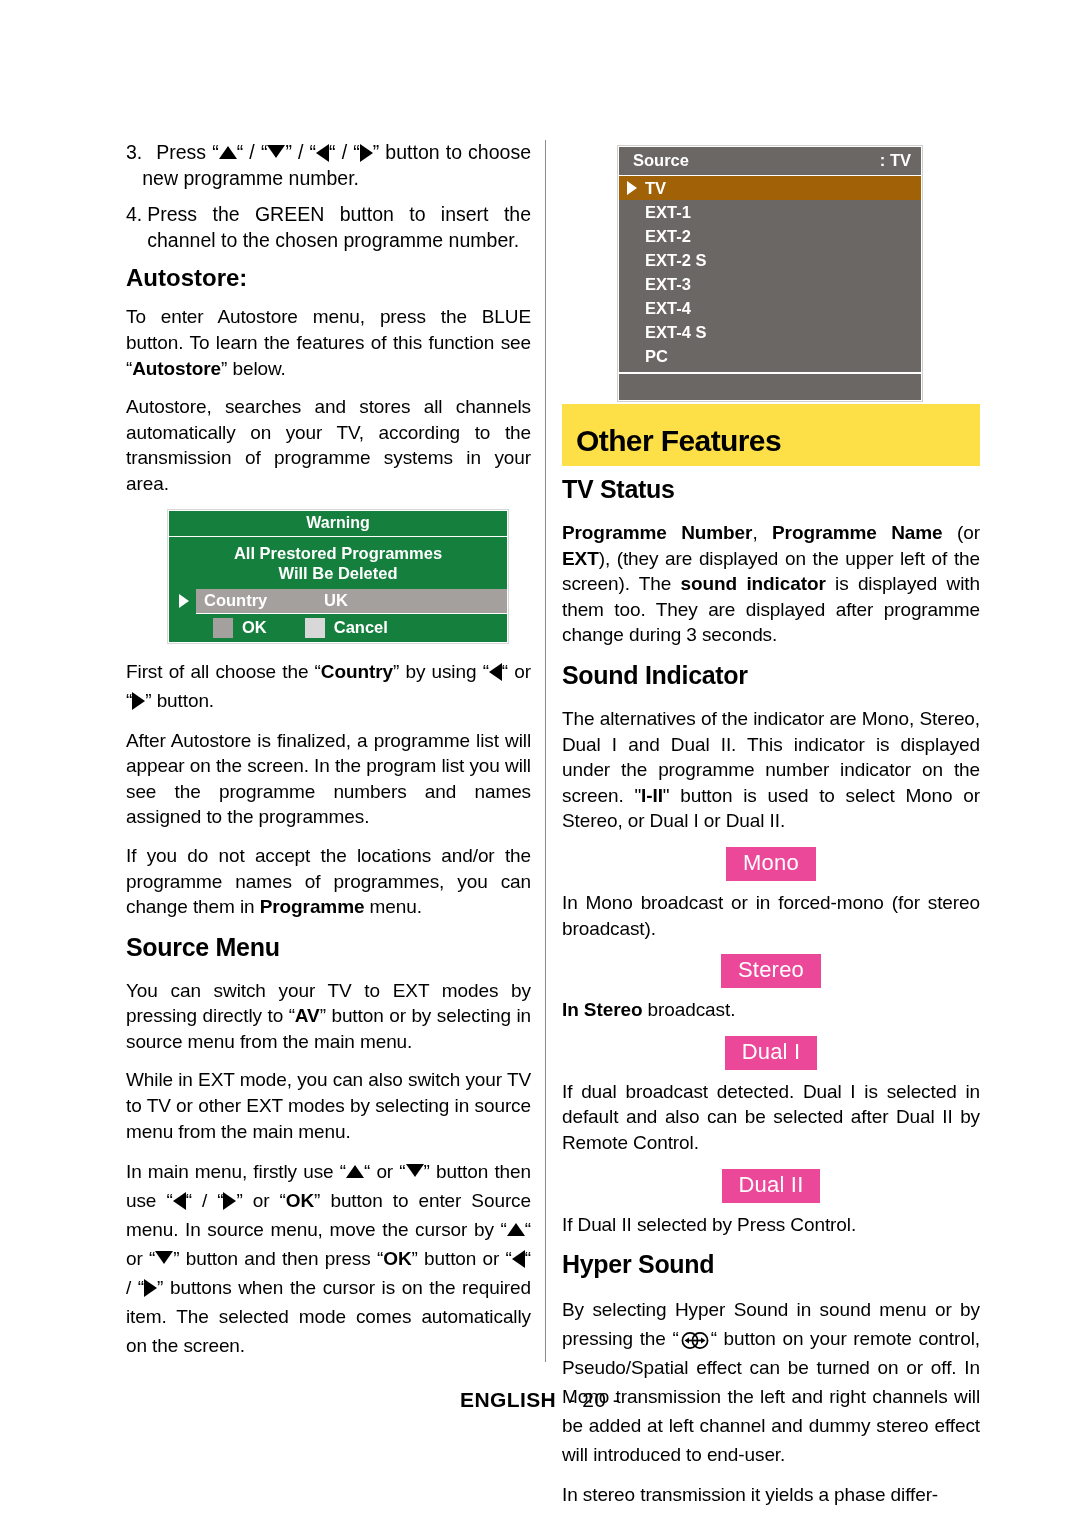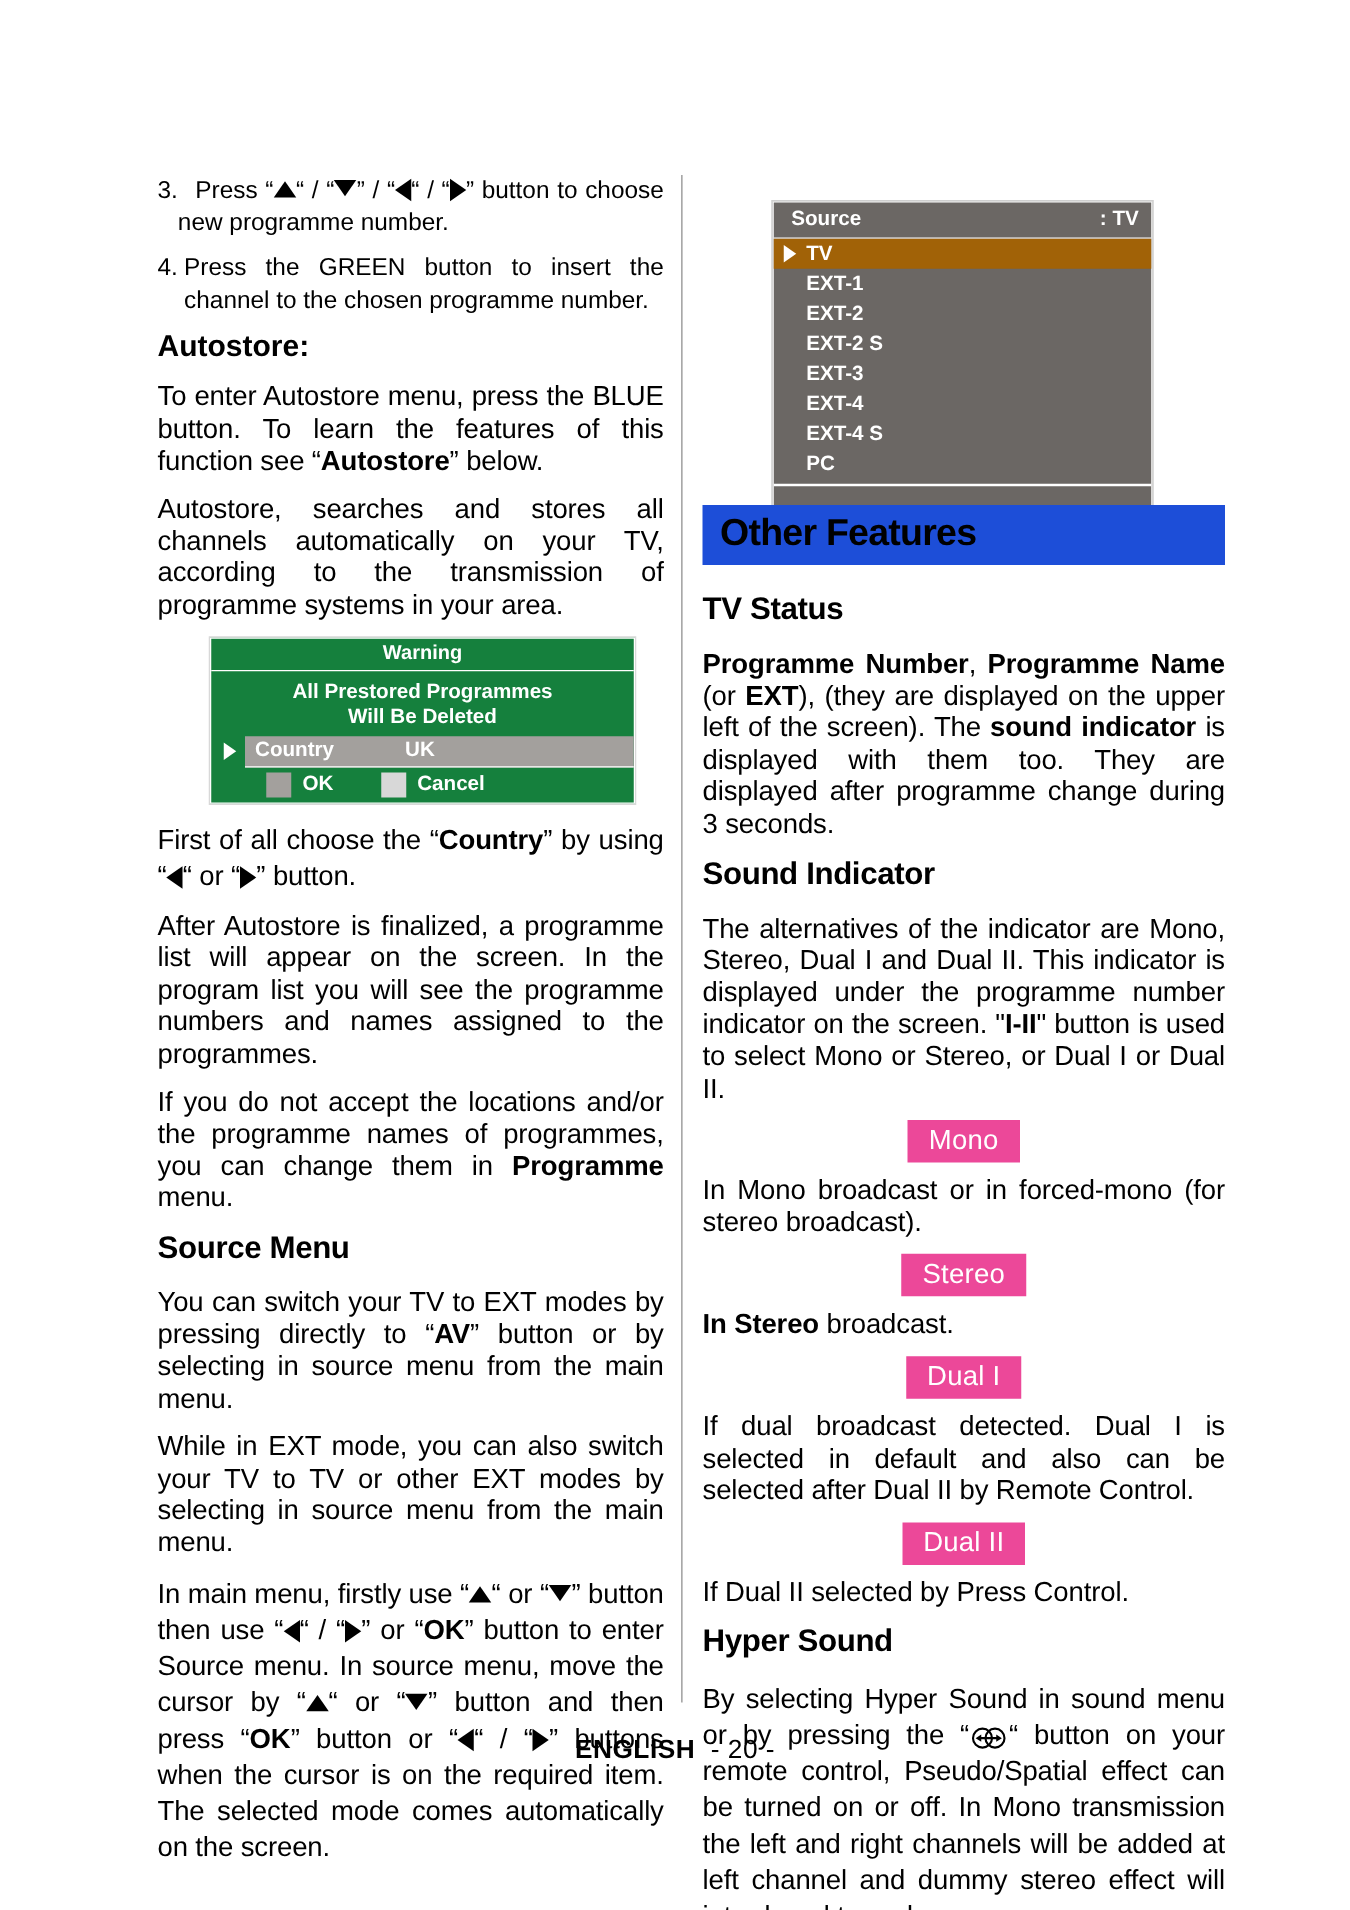--- a/index.html
+++ b/index.html
@@ -25,21 +25,21 @@
   
   .col {
     position: absolute;
     width: 405px;
   }
   .col-left  { left: 126px; top: 140px; }
   .col-right { left: 562px; top: 140px; width: 418px; }
 
   
   p.body {
-    font-size: 22px;
+    font-size: 19px;
     line-height: 25.6px;
     text-align: justify;
     margin-bottom: 13px;
     letter-spacing: -0.1px;
   }
   .nj { text-align: left; }
 
   .numlist {
     font-size: 19.5px;
     line-height: 25.6px;
@@ -59,23 +59,23 @@
   }
   h2.sechead {
     font-size: 25px;
     font-weight: bold;
     margin: 6px 0 16px 0;
     letter-spacing: -0.3px;
   }
   h2.sechead.tight { margin-top: 2px; }
 
   .banner {
-    background: #1d4ed8;
-    padding: 6px 14px 8px 14px;
-    margin-bottom: 21px;
+    background: #fde047;
+    padding: 20px 14px 8px 14px;
+    margin-bottom: 9px;
   }
   .banner h1 {
     font-size: 30px;
     font-weight: bold;
     letter-spacing: -0.6px;
   }
 
   
   .tri {
     display: inline-block;
@@ -83,21 +83,21 @@
     width: 0; height: 0;
   }
   .tri-up    { border-left: 9px solid transparent; border-right: 9px solid transparent; border-bottom: 13px solid #000; vertical-align: 0px; }
   .tri-down  { border-left: 9px solid transparent; border-right: 9px solid transparent; border-top: 13px solid #000; vertical-align: 1px; }
   .tri-left  { border-top: 9px solid transparent; border-bottom: 9px solid transparent; border-right: 13px solid #000; vertical-align: -3px; }
   .tri-right { border-top: 9px solid transparent; border-bottom: 9px solid transparent; border-left: 13px solid #000; vertical-align: -3px; }
 
   
   .osd-source {
     position: absolute;
-    left: 618px; top: 161px;
+    left: 618px; top: 146px;
     width: 304px;
     background: #6b6764;
     border: 1px solid #ffffff;
     outline: 1px solid #cfcfcf;
   }
   .osd-source .src-head {
     display: flex;
     align-items: center;
     padding: 4px 10px 5px 14px;
     border-bottom: 1.5px solid #ffffff;

